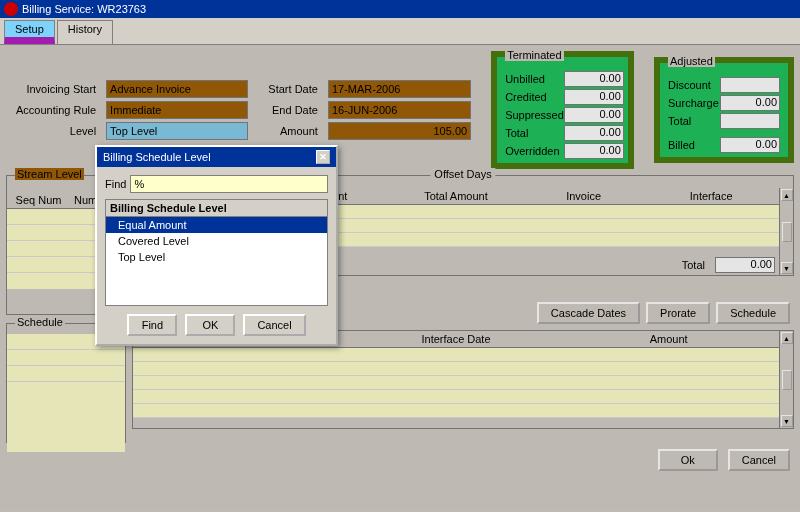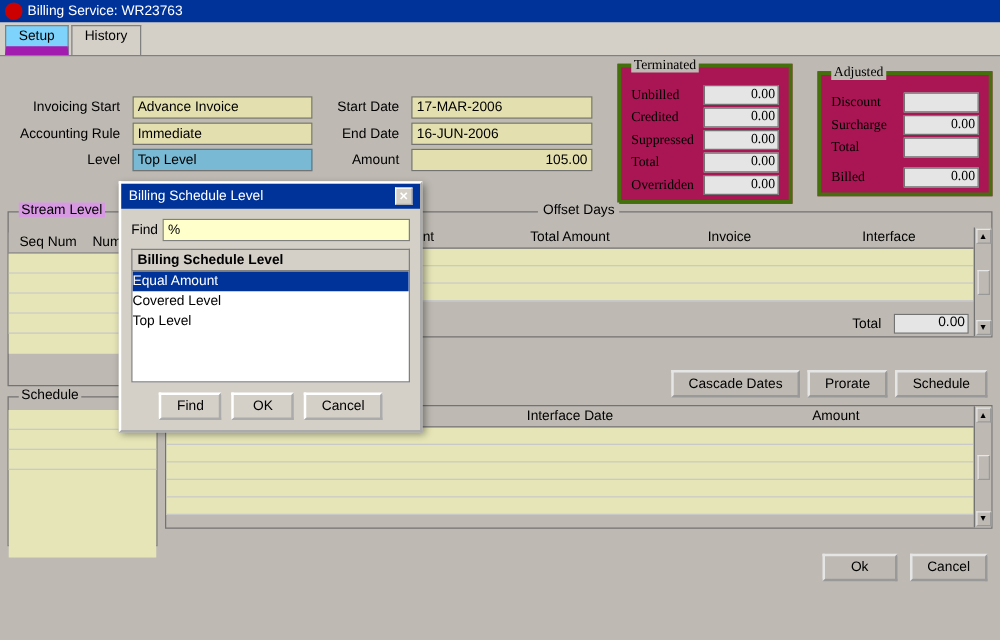--- a/index.html
+++ b/index.html
@@ -61,43 +61,42 @@
     }
 
     .form-label {
       text-align: right;
       color: #000;
       white-space: nowrap;
       padding-right: 4px;
     }
 
     .form-input {
-      background: #fef9c3;
+      background: #a16207;
       border: 1px solid #808080;
       height: 18px;
       padding: 1px 3px;
       font-size: 11px;
       min-width: 100px;
     }
 
     .form-input-wide {
       min-width: 130px;
     }
 
     .form-input-amount {
       min-width: 60px;
       text-align: right;
     }
 
     .panel-box {
-      border: 3px solid #4d7c0f;
+      border: 6px solid #4d7c0f;
       padding: 4px 8px;
-      background: #be185d;
+      background: #22c55e;
       position: relative;
-      font-family: Liberation Serif, serif;
     }
 
     .panel-title {
       position: absolute;
       top: -8px;
       left: 8px;
       background: #d4d0c8;
       padding: 0 2px;
       font-size: 11px;
       font-weight: normal;
@@ -144,21 +143,21 @@
       border: 1px solid #808080;
       height: 140px;
       position: relative;
       background: #d4d0c8;
     }
 
     .stream-title {
       position: absolute;
       top: -8px;
       left: 8px;
-      background: #f0abfc;
+      background: #a16207;
       padding: 0 2px;
       font-size: 11px;
     }
 
     
     .schedule-box {
       border: 1px solid #808080;
       height: 120px;
       margin-top: 8px;
       position: relative;
@@ -371,21 +370,21 @@
     }
 
     .modal-list {
       border: 1px solid #808080;
       height: 90px;
       overflow-y: auto;
       background: white;
     }
 
     .modal-list-item {
-      padding: 2px 0;
+      padding: 2px 12px;
       font-size: 11px;
       cursor: pointer;
     }
 
     .modal-list-item.selected {
       background: #003399;
       color: white;
     }
 
     .modal-buttons {

